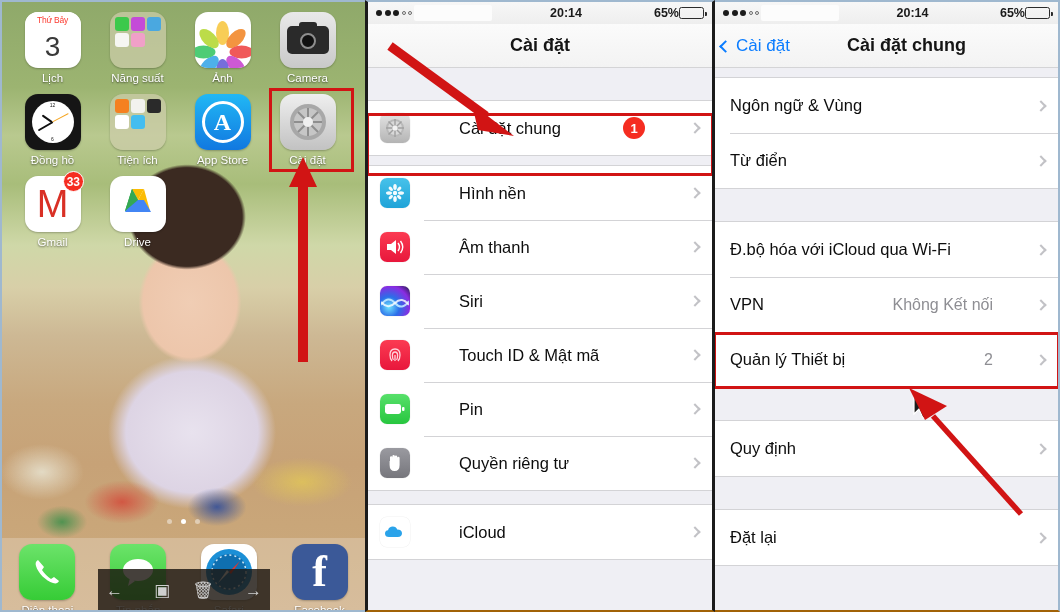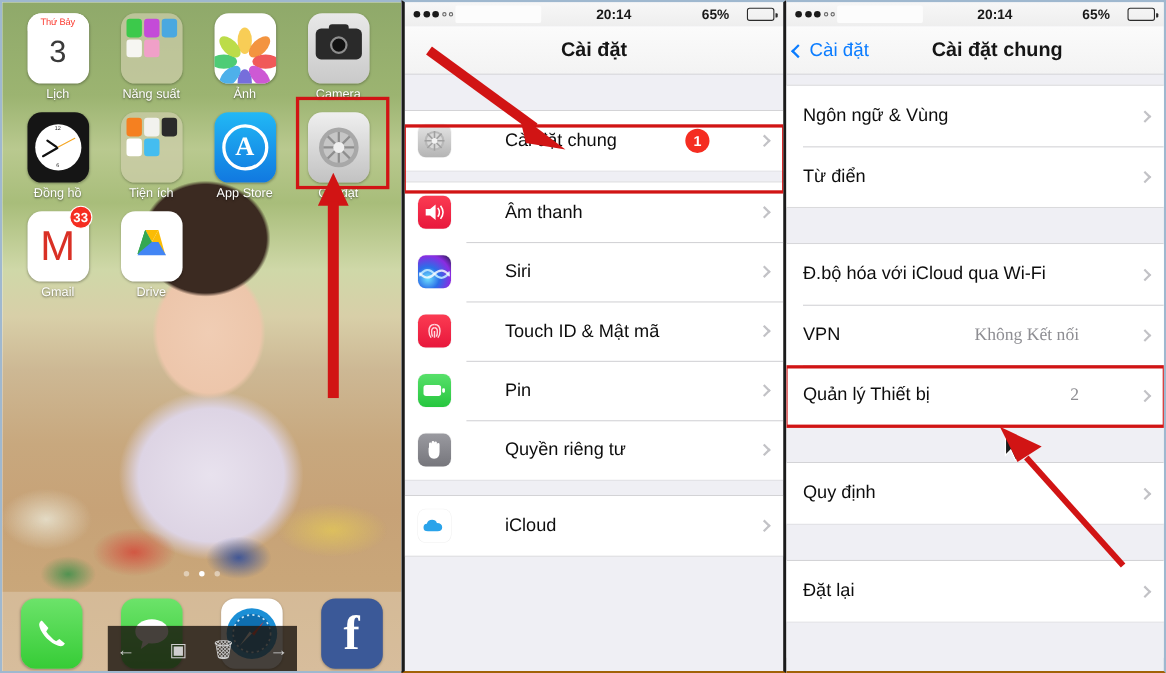--- a/index.html
+++ b/index.html
@@ -53,21 +53,21 @@
     padding: 4px 8px 0 8px;
   }
   .row { display: flex; }
   .app {
     width: 85px;
     padding-top: 6px;
     display: flex; flex-direction: column; align-items: center;
     position: relative;
   }
   .ic {
-    width: 56px; height: 64px; border-radius: 13px;
+    width: 56px; height: 56px; border-radius: 13px;
     position: relative; overflow: hidden;
     box-shadow: 0 1px 2px rgba(0,0,0,.25);
   }
   .lbl {
     margin-top: 4px; font-size: 11.5px; color: #ffffff;
     text-shadow: 0 1px 2px rgba(0,0,0,.6);
     white-space: nowrap;
   }
   .badge-n {
     position: absolute; top: 1px; right: 11px;
@@ -221,21 +221,21 @@
     color:#1a1a1a; position: relative;
   }
   .sb-left { display:flex; align-items:center; gap:2.5px; padding-left: 8px; width: 110px;}
   .sb-left i { width: 6px; height: 6px; border-radius:50%; background:#1a1a1a; display:block;}
   .sb-left i.off { background: transparent; border: 1px solid #6a6a6a; width:4px;height:4px;}
   .sb-carrier {
     position:absolute; left: 46px; top: 3px; width: 78px; height: 16px;
     background: #fcfcfc; border-radius: 2px;
   }
   .sb-time { flex: 1; text-align:center; }
-  .sb-right { display:flex; align-items:center; gap:16px; padding-right:8px; }
+  .sb-right { display:flex; align-items:center; gap:0; padding-right:8px; }
   .batt {
     width: 25px; height: 12px; border: 1.3px solid #2b2b2b; border-radius: 2.5px;
     position: relative; padding: 1.3px;
   }
   .batt .fill { height:100%; background:#1a1a1a; border-radius: 1px; }
   .batt:after {
     content:""; position:absolute; right:-3.5px; top: 3.5px;
     width: 2px; height: 4px; background:#2b2b2b; border-radius:0 1px 1px 0;
   }
 
@@ -270,21 +270,21 @@
   }
   .cell.noicon + .cell.noicon:before { left: 15px; }
   .cell.noicon { padding-left: 15px; height: 55px; }
   .cell-ic {
     width: 30px; height: 30px; border-radius: 7px; margin-right: 13px;
     flex: 0 0 30px; position: relative; overflow:hidden;
     display:flex; align-items:center; justify-content:center;
     box-shadow: 0 0 0 .5px rgba(0,0,0,.06);
   }
   .cell-title { font-size: 16.5px; color:#0d0d0d; flex:1; }
-  .cell-val { font-size: 16px; color:#8e8e93; margin-right: 20px; font-family: Liberation Serif, serif; }
+  .cell-val { font-size: 16px; color:#8e8e93; margin-right: 8px; }
   .chev-r {
     width: 8px; height: 8px; border-top: 2px solid #c2c2c6; border-right: 2px solid #c2c2c6;
     transform: rotate(45deg); margin-right: 13px; flex: 0 0 8px;
   }
   .cell-badge {
     min-width: 22px; height: 22px; border-radius: 11px; background:#f52d21;
     color:#fff; font-size: 13px; font-weight: bold;
     display:flex;align-items:center;justify-content:center; margin-right: 10px; padding:0 4px;
   }
 
@@ -549,20 +549,39 @@
           <div class="cell-title">Cài đặt chung</div>
           <div class="cell-badge">1</div>
           <div class="chev-r"></div>
         </div>
       </div>
 
       <div class="gap short"></div>
 
       <div class="group">
         <div class="cell">
+          <div class="cell-ic i-wall">
+            <svg width="20" height="20" viewBox="0 0 20 20" fill="#fff" opacity=".95">
+              <circle cx="10" cy="10" r="2.2"></circle>
+              <g>
+                <ellipse cx="10" cy="4" rx="1.8" ry="3"></ellipse>
+                  <ellipse cx="10" cy="16" rx="1.8" ry="3"></ellipse>
+                <ellipse cx="4" cy="10" rx="3" ry="1.8"></ellipse>
+                  <ellipse cx="16" cy="10" rx="3" ry="1.8"></ellipse>
+                <ellipse cx="5.8" cy="5.8" rx="2.6" ry="1.6" transform="rotate(45 5.8 5.8)"></ellipse>
+                <ellipse cx="14.2" cy="14.2" rx="2.6" ry="1.6" transform="rotate(45 14.2 14.2)"></ellipse>
+                <ellipse cx="14.2" cy="5.8" rx="2.6" ry="1.6" transform="rotate(-45 14.2 5.8)"></ellipse>
+                <ellipse cx="5.8" cy="14.2" rx="2.6" ry="1.6" transform="rotate(-45 5.8 14.2)"></ellipse>
+              </g>
+            </svg>
+          </div>
+          <div class="cell-title">Hình nền</div>
+          <div class="chev-r"></div>
+        </div>
+        <div class="cell">
           <div class="cell-ic i-snd">
             <svg width="20" height="18" viewBox="0 0 20 18" fill="#fff">
               <polygon points="2,6 6,6 11,2 11,16 6,12 2,12"></polygon>
               <path d="M13 5 q3 4 0 8" stroke="#fff" stroke-width="1.4" fill="none"></path>
               <path d="M15.5 3 q4.5 6 0 12" stroke="#fff" stroke-width="1.4" fill="none"></path>
             </svg>
           </div>
           <div class="cell-title">Âm thanh</div>
           <div class="chev-r"></div>
         </div>

